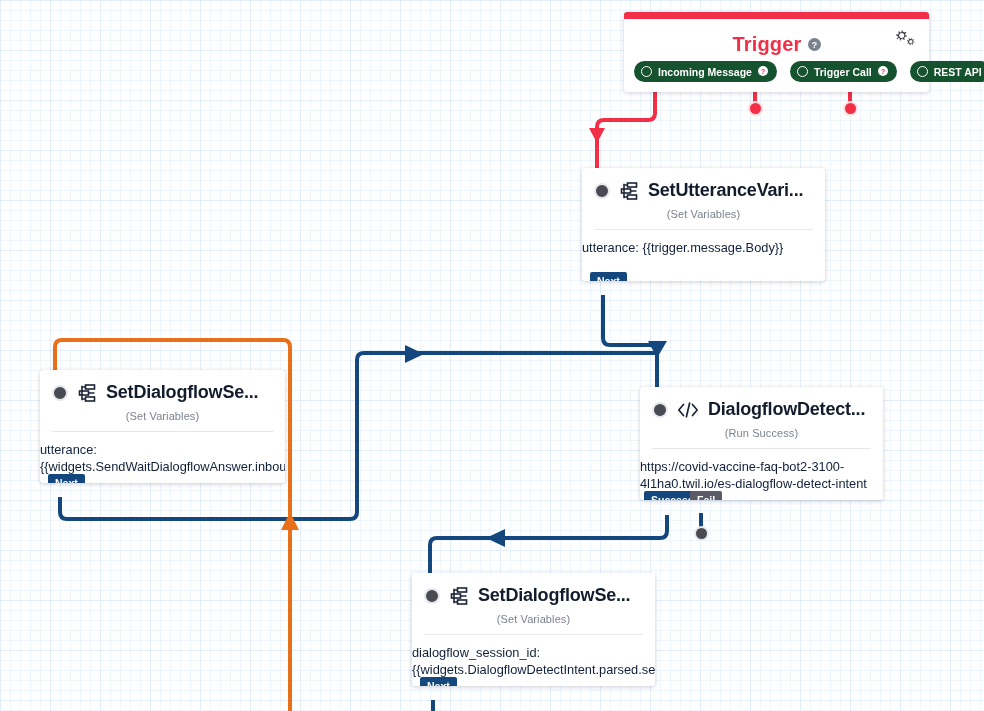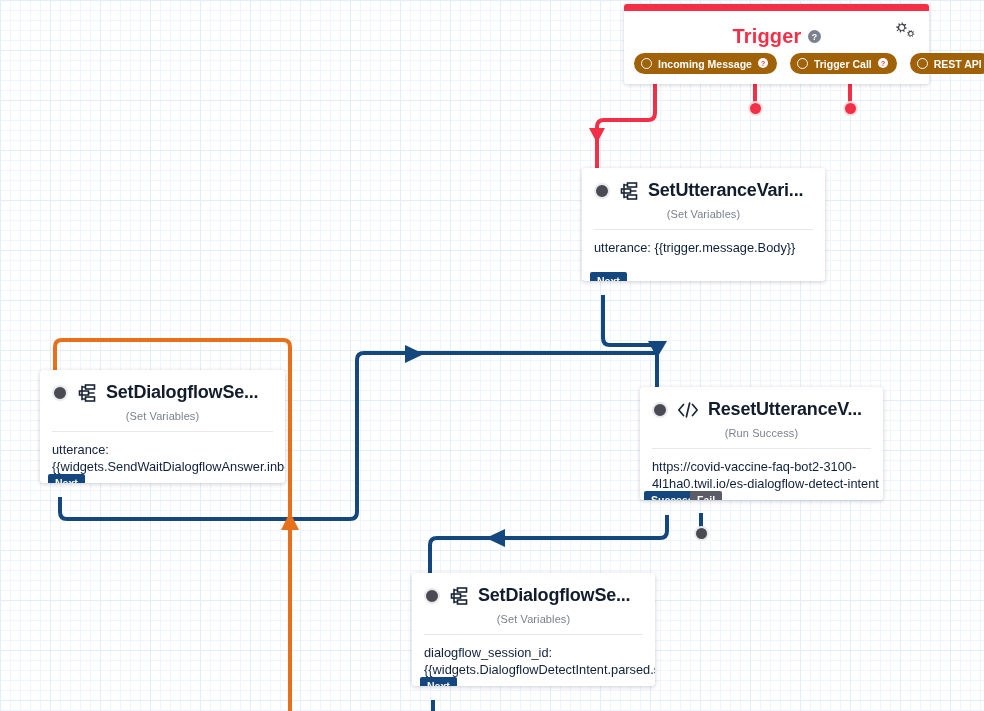--- a/index.html
+++ b/index.html
@@ -76,21 +76,21 @@
     position: absolute;
     left: 10px;
     bottom: 10px;
     display: flex;
     gap: 13px;
   }
   .trigger-pill {
     display: flex;
     align-items: center;
     gap: 6px;
-    background: #a16207;
+    background: #14532d;
     color: #ffffff;
     border-radius: 20px;
     height: 21px;
     padding: 0 9px 0 7px;
     font-size: 10.5px;
     font-weight: bold;
     white-space: nowrap;
     cursor: pointer;
   }
   .pill-dot {
@@ -139,21 +139,21 @@
     color: #7b818f;
     margin-top: 7px;
     letter-spacing: .1px;
   }
   .w-rule {
     height: 1px;
     background: #e6e8ec;
     margin: 9px 12px 0 12px;
   }
   .w-body {
-    padding: 9px 0 0 12px;
+    padding: 9px 0 0 0;
     font-size: 12.8px;
     color: #10203a;
     line-height: 17px;
     white-space: pre;
     overflow: hidden;
   }
   .tag {
     position: absolute;
     color: #ffffff;
     font-size: 10.5px;
@@ -211,21 +211,21 @@
     <path d="M505,529 L505,547 L486,538 Z" fill="#14477d"></path>
 
     <path d="M701,513 L701,528" stroke="#14477d" stroke-width="4" fill="none"></path>
 
     <path d="M433,700 L433,711" stroke="#14477d" stroke-width="4" fill="none"></path>
 
     <path d="M290,711 L290,347 Q290,340 283,340 L62,340 Q55,340 55,347 L55,386" stroke="#e8701a" stroke-width="4" fill="none"></path>
     <path d="M281,530 L299,530 L290,512 Z" fill="#e8701a"></path>
   </svg>
 
-  <div class="trigger-card" style="left:624px; top:4px; width:305px; height:80px;">
+  <div class="trigger-card" style="left:624px; top:12px; width:305px; height:80px;">
     <div class="trigger-topbar"></div>
     <div class="trigger-body">
       <div class="trigger-title">
         <span>Trigger</span><span class="help-badge">
           <svg width="13" height="13" viewBox="0 0 16 16" aria-hidden="true">
             <circle cx="8" cy="8" r="8" fill="#7b818f"></circle>
             <text x="8" y="12" font-size="11" font-family="Liberation Sans, sans-serif" font-weight="bold" fill="#ffffff" text-anchor="middle">?</text>
           </svg>
         </span>
       </div>
@@ -300,21 +300,21 @@
       <span class="anchor-dot"></span>
       <span class="w-icon">
         <svg width="22" height="18" viewBox="0 0 22 18" aria-hidden="true">
           <g fill="none" stroke="#1b2437" stroke-width="1.7" stroke-linecap="round" stroke-linejoin="round">
             <path d="M6.5 3.5 L1.8 9 L6.5 14.5"></path>
             <path d="M15.5 3.5 L20.2 9 L15.5 14.5"></path>
             <path d="M12.6 2.2 L9.4 15.8"></path>
           </g>
         </svg>
       </span>
-      <span class="w-title">ResetUtteranceV...</span>
+      <span class="w-title">DialogflowDetect...</span>
     </div>
     <div class="w-sub">(Run Success)</div>
     <div class="w-rule"></div>
     <div class="w-body">https://covid-vaccine-faq-bot2-3100-
 4l1ha0.twil.io/es-dialogflow-detect-intent</div>
     <div class="tag tag-success" style="left:4px; bottom:-9px;">Success</div>
     <div class="tag tag-fail" style="left:50px; bottom:-9px;">Fail</div>
   </div>
   <div class="end-dot" style="left:694px; top:526px;"></div>
 

